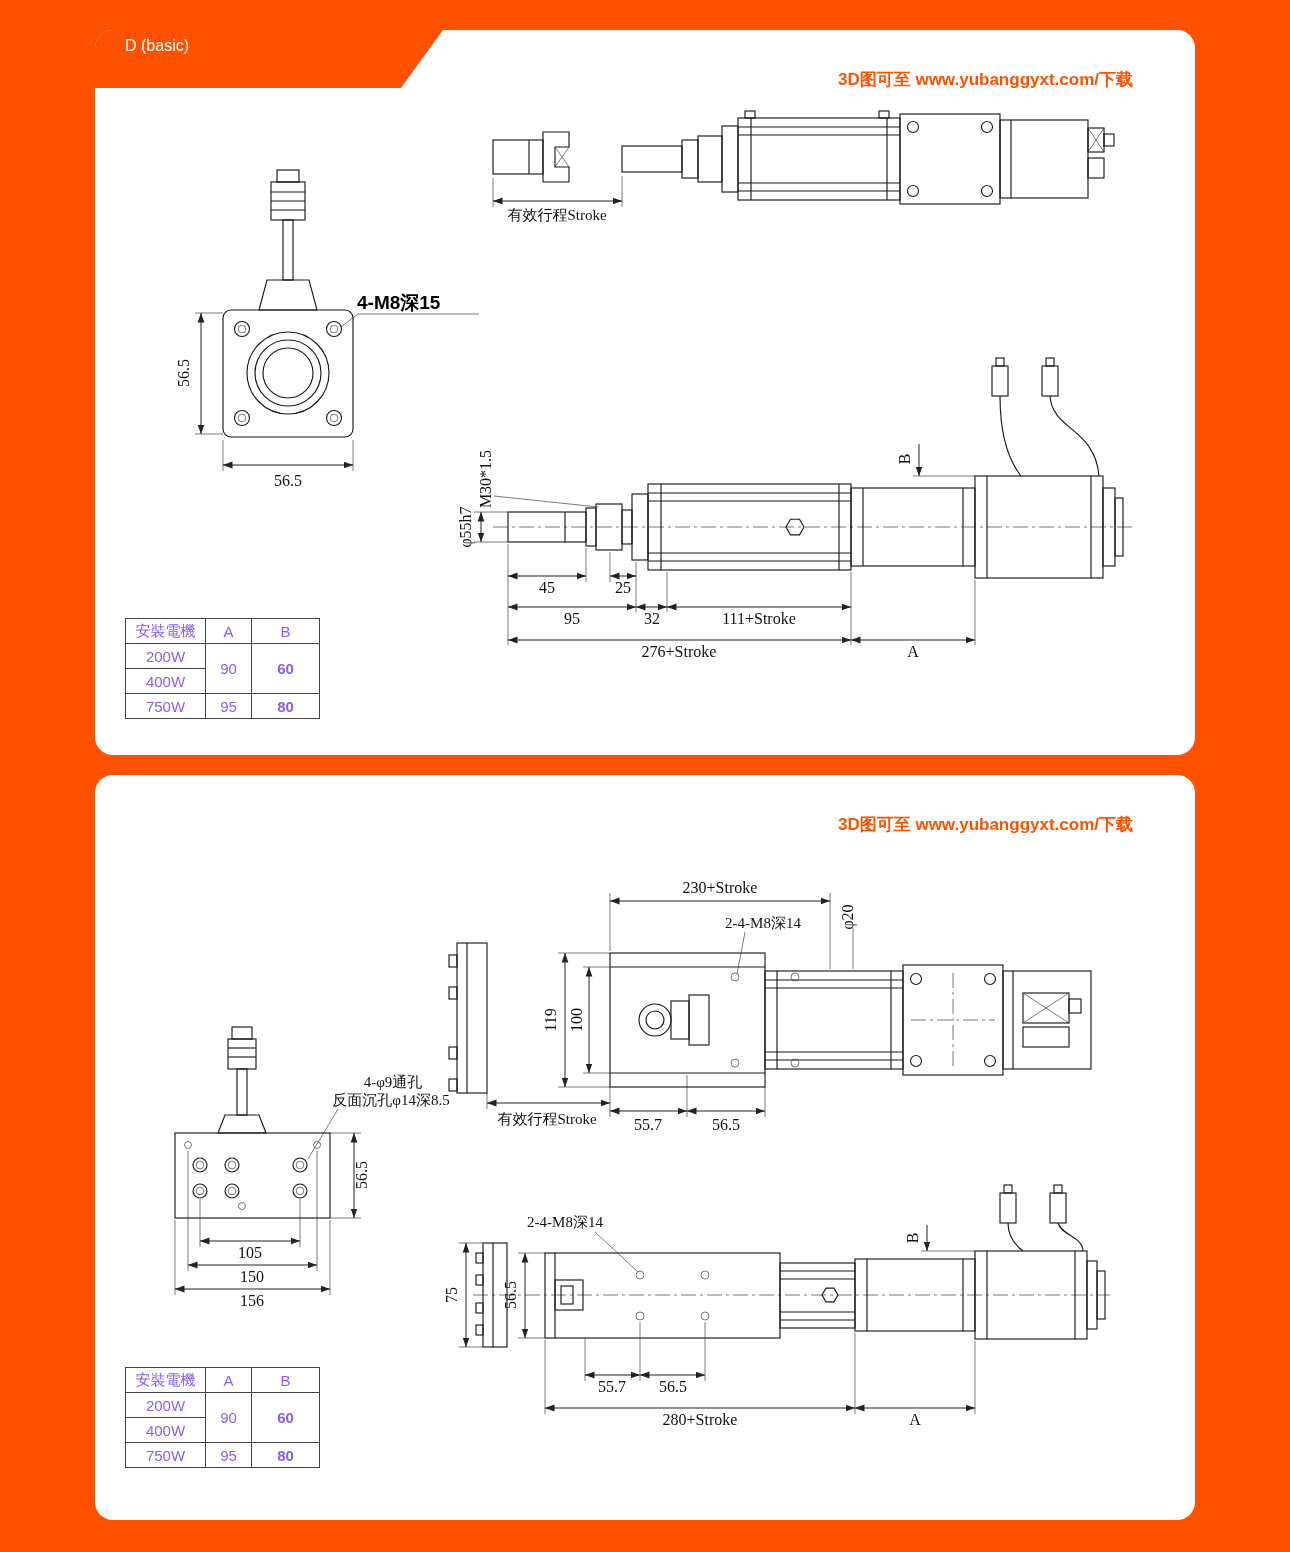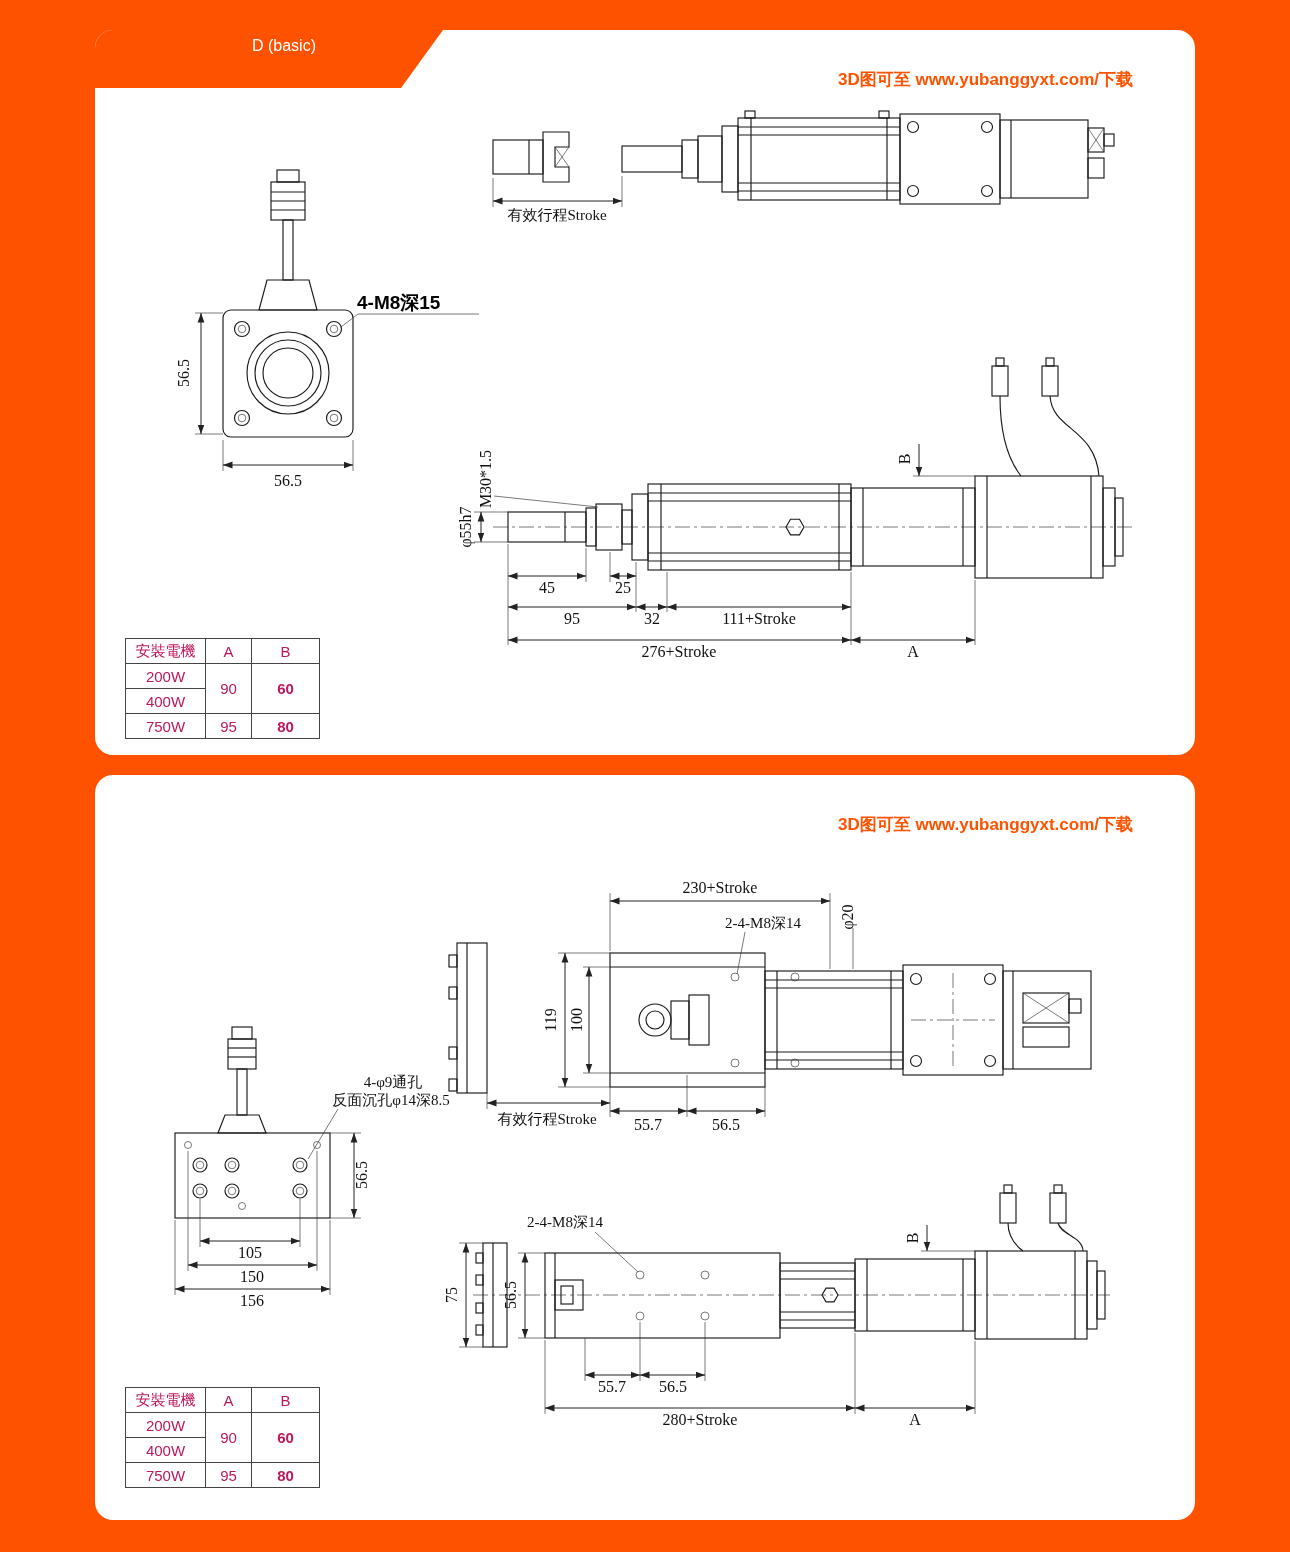--- a/index.html
+++ b/index.html
@@ -17,21 +17,21 @@
   #panel-d { top:30px;  height:725px; }
   #panel-p { top:775px; height:745px; }
 
   .tab {
     position:absolute; top:0; left:0; width:348px; height:58px;
     background:var(--brand); color:#ffffff;
     clip-path:polygon(0 0, 100% 0, calc(100% - 42px) 100%, 0 100%);
     padding:6px 0 0 30px; z-index:3;
   }
   .tab-title { font:700 22px/26px "Liberation Sans", sans-serif; }
-  .tab-sub   { font:400 16px/20px "Liberation Sans", sans-serif;text-align:center; }
+  .tab-sub   { font:400 16px/20px "Liberation Sans", sans-serif; }
 
   .dl-link {
     position:absolute; top:40px; right:62px; z-index:3;
     color:var(--brand); font:700 17px/20px "Liberation Sans", sans-serif;
     text-decoration:none; cursor:pointer;
   }
 
   .drawing { position:absolute; left:0; top:0; width:100%; height:100%; z-index:1; }
 
   
@@ -40,21 +40,21 @@
   .dim .thin, .thin { stroke:#333; stroke-width:0.65; fill:none; }
   .ctr  { stroke:#555; stroke-width:0.8; stroke-dasharray:15 4 3 4; fill:none; }
   svg text { stroke:none; }
   text.dt  { font:16px "Liberation Serif", serif; fill:#111; text-anchor:middle; }
   text.s15 { font-size:15px; }
   text.big { font:700 19px "Liberation Sans", sans-serif; fill:#000; text-anchor:start; }
 
   
   table.spec {
     position:absolute; z-index:2; border-collapse:collapse;
-    font:15px "Liberation Sans", sans-serif; color:#be185d; background:#fff;margin-top:20px;
+    font:15px "Liberation Sans", sans-serif; color:#8b5cf6; background:#fff;
   }
   table.spec th, table.spec td {
     border:1px solid #444; text-align:center; vertical-align:middle;
     height:25px; padding:0 4px; font-weight:400;
   }
   table.spec .c-motor { width:80px; }
   table.spec .c-a { width:46px; }
   table.spec .c-b { width:68px; }
   table.spec td.bold { font-weight:700; }
   #table-d { left:30px; top:588px; }

